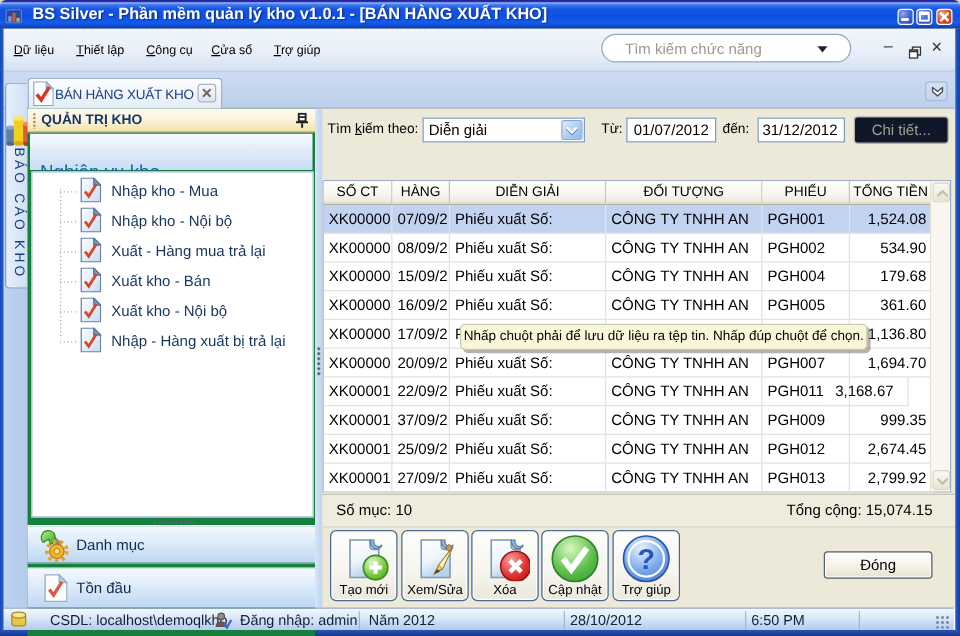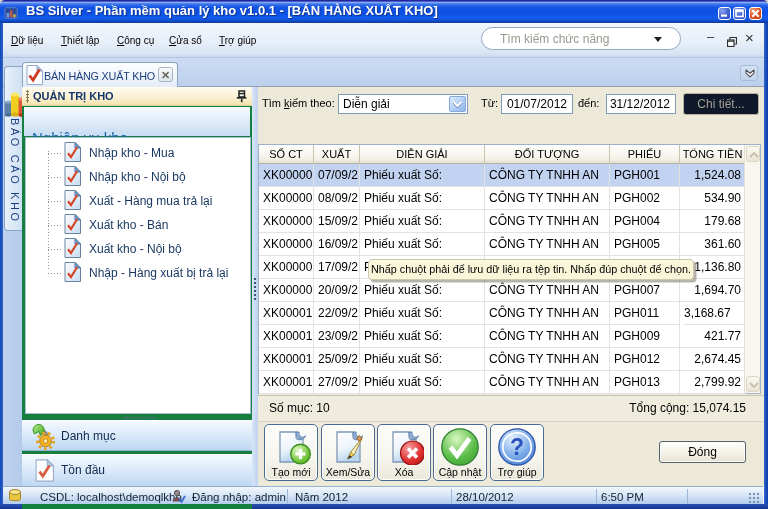--- a/index.html
+++ b/index.html
@@ -329,21 +329,21 @@
       <span class="val">01/07/2012</span>
     </div>
   <div class="flabel" style="left:320px;top:10px;">đến:</div>
   <div id="dt2" class="fbox">
       <span class="val">31/12/2012</span>
     </div>
   <div id="btn-chitiet">Chi tiết...</div>
 
   <div id="grid">
       <div class="gh" style="left:0px;width:55px;">SỐ CT</div>
-      <div class="gh" style="left:55px;width:46px;">XUẤT</div>
+      <div class="gh" style="left:55px;width:46px;">HÀNG</div>
       <div class="gh" style="left:101px;width:125px;">DIỄN GIẢI</div>
       <div class="gh" style="left:226px;width:125px;">ĐỐI TƯỢNG</div>
       <div class="gh" style="left:351px;width:70px;">PHIẾU</div>
       <div class="gh" style="left:421px;width:66px;">TỔNG TIỀN</div>
       <div class="row-sel" style="top:19px;"></div>
       <div class="gc" style="left:0px;top:19px;width:55px;padding-left:4px;">XK00000</div>
       <div class="gc" style="left:55px;top:19px;width:46px;padding-left:4px;">07/09/2</div>
       <div class="gc" style="left:101px;top:19px;width:125px;padding-left:4px;">Phiếu xuất Số:</div>
       <div class="gc" style="left:226px;top:19px;width:125px;padding-left:4px;">CÔNG TY TNHH AN</div>
       <div class="gc" style="left:351px;top:19px;width:70px;padding-left:4px;">PGH001</div>
@@ -376,27 +376,27 @@
       <div class="gc" style="left:55px;top:134px;width:46px;padding-left:4px;">20/09/2</div>
       <div class="gc" style="left:101px;top:134px;width:125px;padding-left:4px;">Phiếu xuất Số:</div>
       <div class="gc" style="left:226px;top:134px;width:125px;padding-left:4px;">CÔNG TY TNHH AN</div>
       <div class="gc" style="left:351px;top:134px;width:70px;padding-left:4px;">PGH007</div>
       <div class="gc" style="left:421px;top:134px;width:66px;text-align:right;padding-right:4px;">1,694.70</div>
       <div class="gc" style="left:0px;top:157px;width:55px;padding-left:4px;">XK00001</div>
       <div class="gc" style="left:55px;top:157px;width:46px;padding-left:4px;">22/09/2</div>
       <div class="gc" style="left:101px;top:157px;width:125px;padding-left:4px;">Phiếu xuất Số:</div>
       <div class="gc" style="left:226px;top:157px;width:125px;padding-left:4px;">CÔNG TY TNHH AN</div>
       <div class="gc" style="left:351px;top:157px;width:70px;padding-left:4px;">PGH011</div>
-      <div class="gc" style="left:425px;top:157px;width:66px;text-align:left;padding-right:4px;">3,168.67</div>
+      <div class="gc" style="left:402px;top:157px;width:66px;text-align:center;padding-right:4px;">3,168.67</div>
       <div class="gc" style="left:0px;top:180px;width:55px;padding-left:4px;">XK00001</div>
-      <div class="gc" style="left:55px;top:180px;width:46px;padding-left:4px;">23/09/2</div>
+      <div class="gc" style="left:55px;top:180px;width:46px;padding-left:4px;">37/09/2</div>
       <div class="gc" style="left:101px;top:180px;width:125px;padding-left:4px;">Phiếu xuất Số:</div>
       <div class="gc" style="left:226px;top:180px;width:125px;padding-left:4px;">CÔNG TY TNHH AN</div>
       <div class="gc" style="left:351px;top:180px;width:70px;padding-left:4px;">PGH009</div>
-      <div class="gc" style="left:421px;top:180px;width:66px;text-align:right;padding-right:4px;">421.77</div>
+      <div class="gc" style="left:421px;top:180px;width:66px;text-align:right;padding-right:4px;">999.35</div>
       <div class="gc" style="left:0px;top:203px;width:55px;padding-left:4px;">XK00001</div>
       <div class="gc" style="left:55px;top:203px;width:46px;padding-left:4px;">25/09/2</div>
       <div class="gc" style="left:101px;top:203px;width:125px;padding-left:4px;">Phiếu xuất Số:</div>
       <div class="gc" style="left:226px;top:203px;width:125px;padding-left:4px;">CÔNG TY TNHH AN</div>
       <div class="gc" style="left:351px;top:203px;width:70px;padding-left:4px;">PGH012</div>
       <div class="gc" style="left:421px;top:203px;width:66px;text-align:right;padding-right:4px;">2,674.45</div>
       <div class="gc" style="left:0px;top:226px;width:55px;padding-left:4px;">XK00001</div>
       <div class="gc" style="left:55px;top:226px;width:46px;padding-left:4px;">27/09/2</div>
       <div class="gc" style="left:101px;top:226px;width:125px;padding-left:4px;">Phiếu xuất Số:</div>
       <div class="gc" style="left:226px;top:226px;width:125px;padding-left:4px;">CÔNG TY TNHH AN</div>

